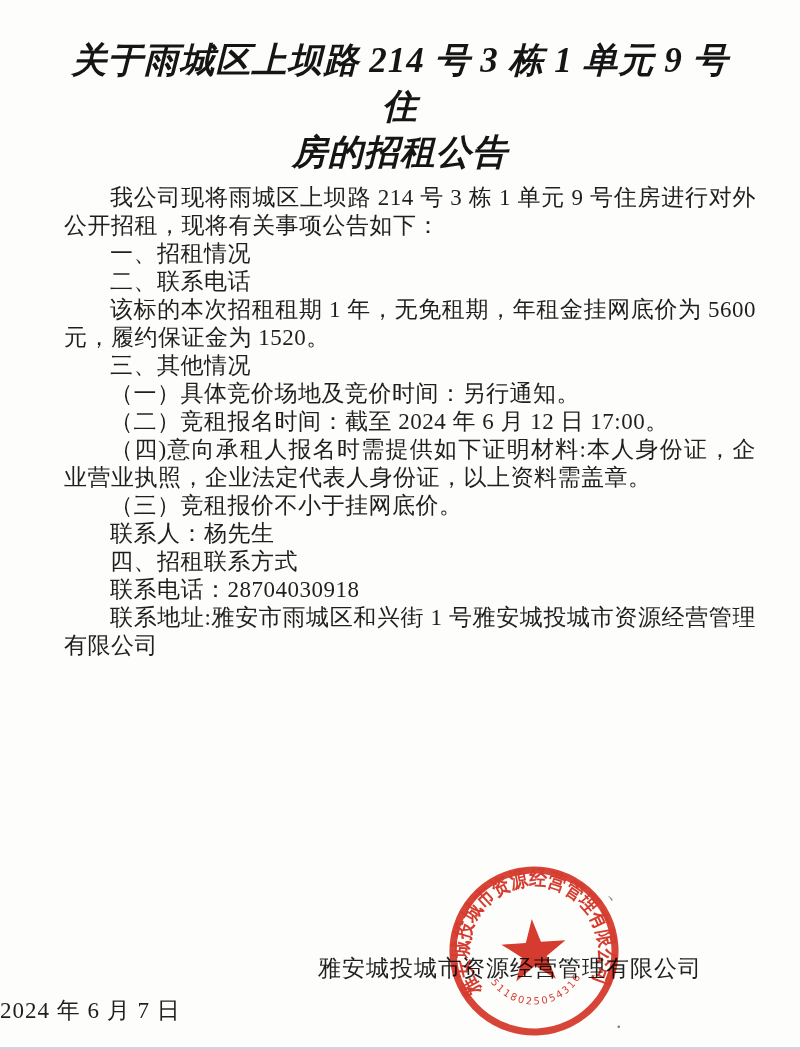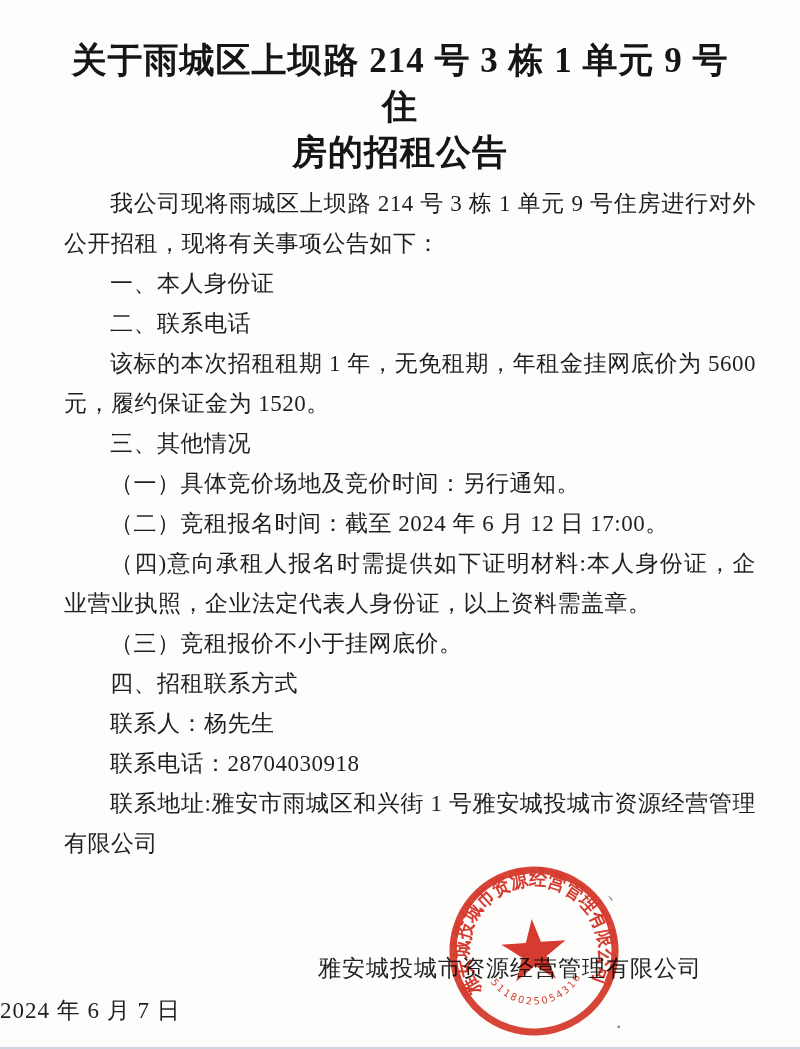--- a/index.html
+++ b/index.html
@@ -22,25 +22,25 @@
   .doc-title {
     margin: 38px auto 0 auto;
     width: 680px;
     text-align: center;
     font-size: 35px;
     font-weight: bold;
     line-height: 46px;
     letter-spacing: 1px;
     color: #151515;
   }
-  .doc-title .tline { display: block; }
+  .doc-title .tline { display: block; font-style: italic; }
   .body-text {
     margin: 8px 44px 0 64px;
     font-size: 23px;
-    line-height: 40px;
+    line-height: 28px;
   }
   .body-text p {
     margin: 0;
     text-indent: 2em;
     letter-spacing: 0.5px;
     text-align: justify;
   }
   .sign-block {
     position: absolute;
     left: 0;
@@ -90,30 +90,30 @@
 
 <div class="page">
 
   <h1 class="doc-title">
     <span class="tline">关于雨城区上坝路 214 号 3 栋 1 单元 9 号住</span>
     <span class="tline">房的招租公告</span>
   </h1>
 
   <div class="body-text">
     <p>我公司现将雨城区上坝路 214 号 3 栋 1 单元 9 号住房进行对外公开招租，现将有关事项公告如下：</p>
-    <p>一、本人身份证</p>
+    <p>一、招租情况</p>
     <p>二、联系电话</p>
     <p>该标的本次招租租期 1 年，无免租期，年租金挂网底价为 5600 元，履约保证金为 1520。</p>
     <p>三、其他情况</p>
     <p>（一）具体竞价场地及竞价时间：另行通知。</p>
     <p>（二）竞租报名时间：截至 2024 年 6 月 12 日 17:00。</p>
     <p>（四)意向承租人报名时需提供如下证明材料:本人身份证，企业营业执照，企业法定代表人身份证，以上资料需盖章。</p>
     <p>（三）竞租报价不小于挂网底价。</p>
+    <p>联系人：杨先生</p>
     <p>四、招租联系方式</p>
-    <p>联系人：杨先生</p>
     <p>联系电话：28704030918</p>
     <p>联系地址:雅安市雨城区和兴街 1 号雅安城投城市资源经营管理有限公司</p>
   </div>
 
   <div class="sign-block">
     <div class="sign-company">雅安城投城市资源经营管理有限公司</div>
     <div class="sign-date">2024 年 6 月 7 日</div>
   </div>
 
   <svg class="seal" viewBox="0 0 200 200" aria-hidden="true">

